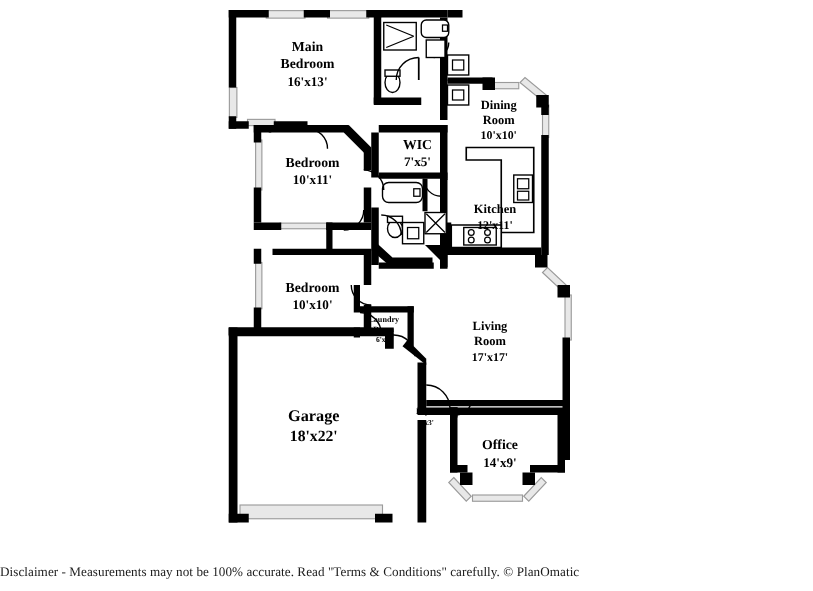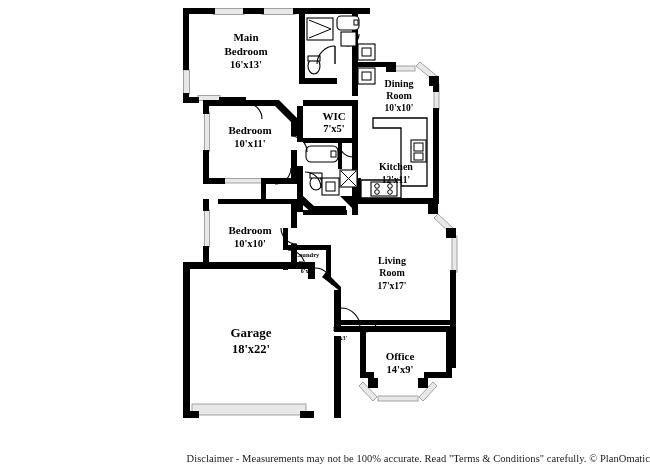--- a/index.html
+++ b/index.html
@@ -27,21 +27,21 @@
   .rm-tiny-dim{font-size:6px;}
   .wall{fill:#000000;}
   .thinwall{fill:none;stroke:#000000;stroke-width:1.4;}
   .fixture{fill:#ffffff;stroke:#000000;stroke-width:1.1;}
   .fixture-thin{fill:none;stroke:#000000;stroke-width:1;}
   .swing{fill:none;stroke:#000000;stroke-width:1.1;}
   .window{fill:#e8e8e8;stroke:#9a9a9a;stroke-width:0.9;}
   .counter{fill:#ffffff;stroke:#000000;stroke-width:1.3;}
   .disclaimer{
     position:absolute;left:0;right:0;bottom:9px;
-    text-align:right;
+    text-align:left;
     font-family:"Liberation Serif", serif;
     font-size:10.5px;
     color:#1a1a1a;
     letter-spacing:0.05px;
   }
 </style>
 </head>
 <body>
 
 <div id="plan-root">

